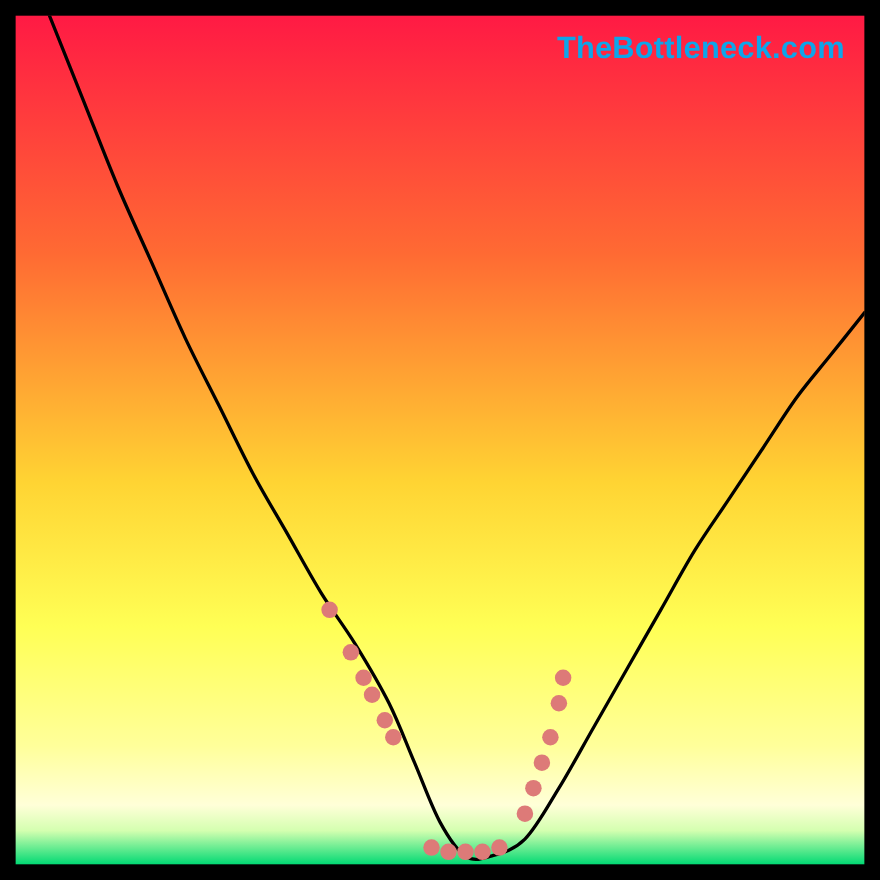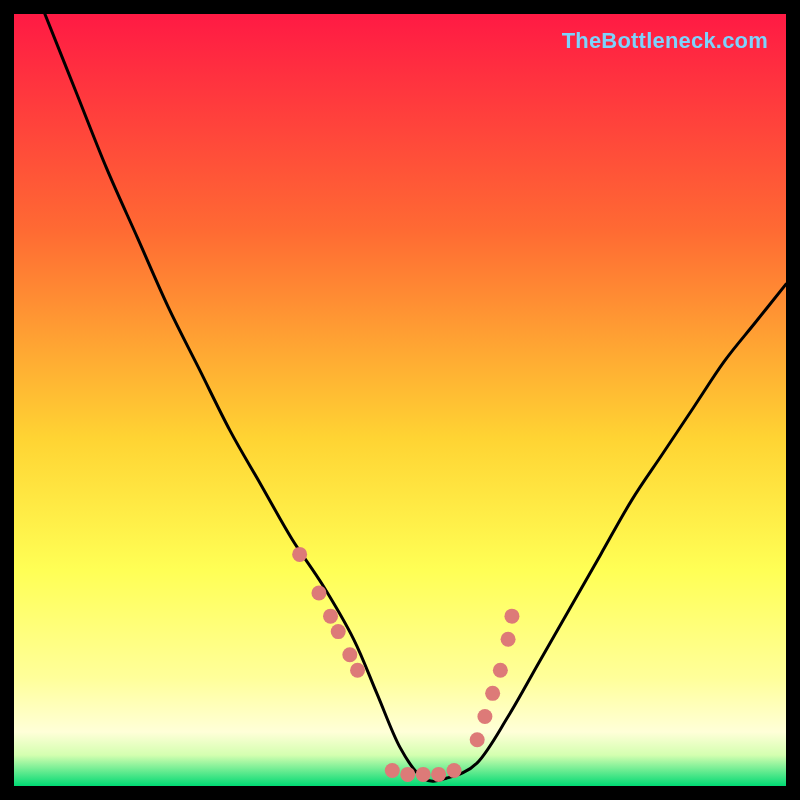--- a/index.html
+++ b/index.html
@@ -23,23 +23,23 @@
     top: 0;
     left: 0;
     width: 772px;
     height: 772px;
   }
   .watermark {
     position: absolute;
     top: 14px;
     right: 18px;
     font-family: Arial, Helvetica, sans-serif;
-    font-size: 22px;
+    font-size: 28px;
     font-weight: 600;
-    color: #7dd3fc;
+    color: #0ea5e9;
     letter-spacing: 0.2px;
     user-select: none;
   }
   svg.curve {
     position: absolute;
     top: 0;
     left: 0;
     width: 772px;
     height: 772px;
     pointer-events: none;

